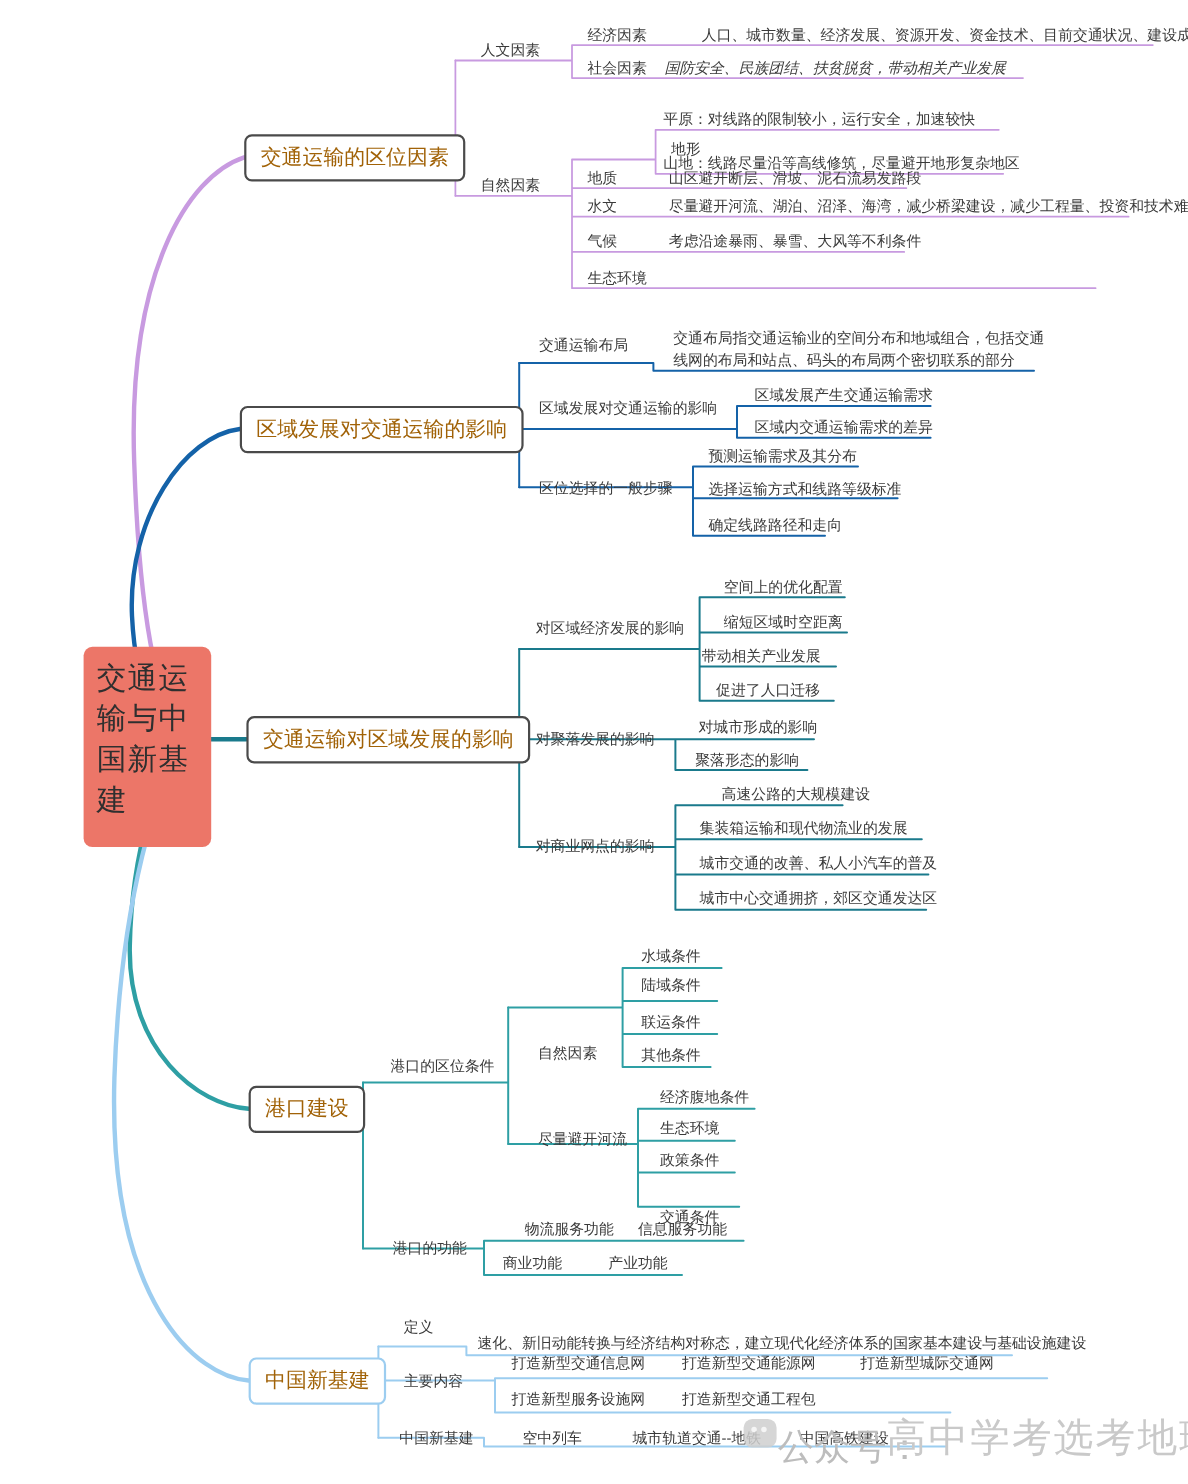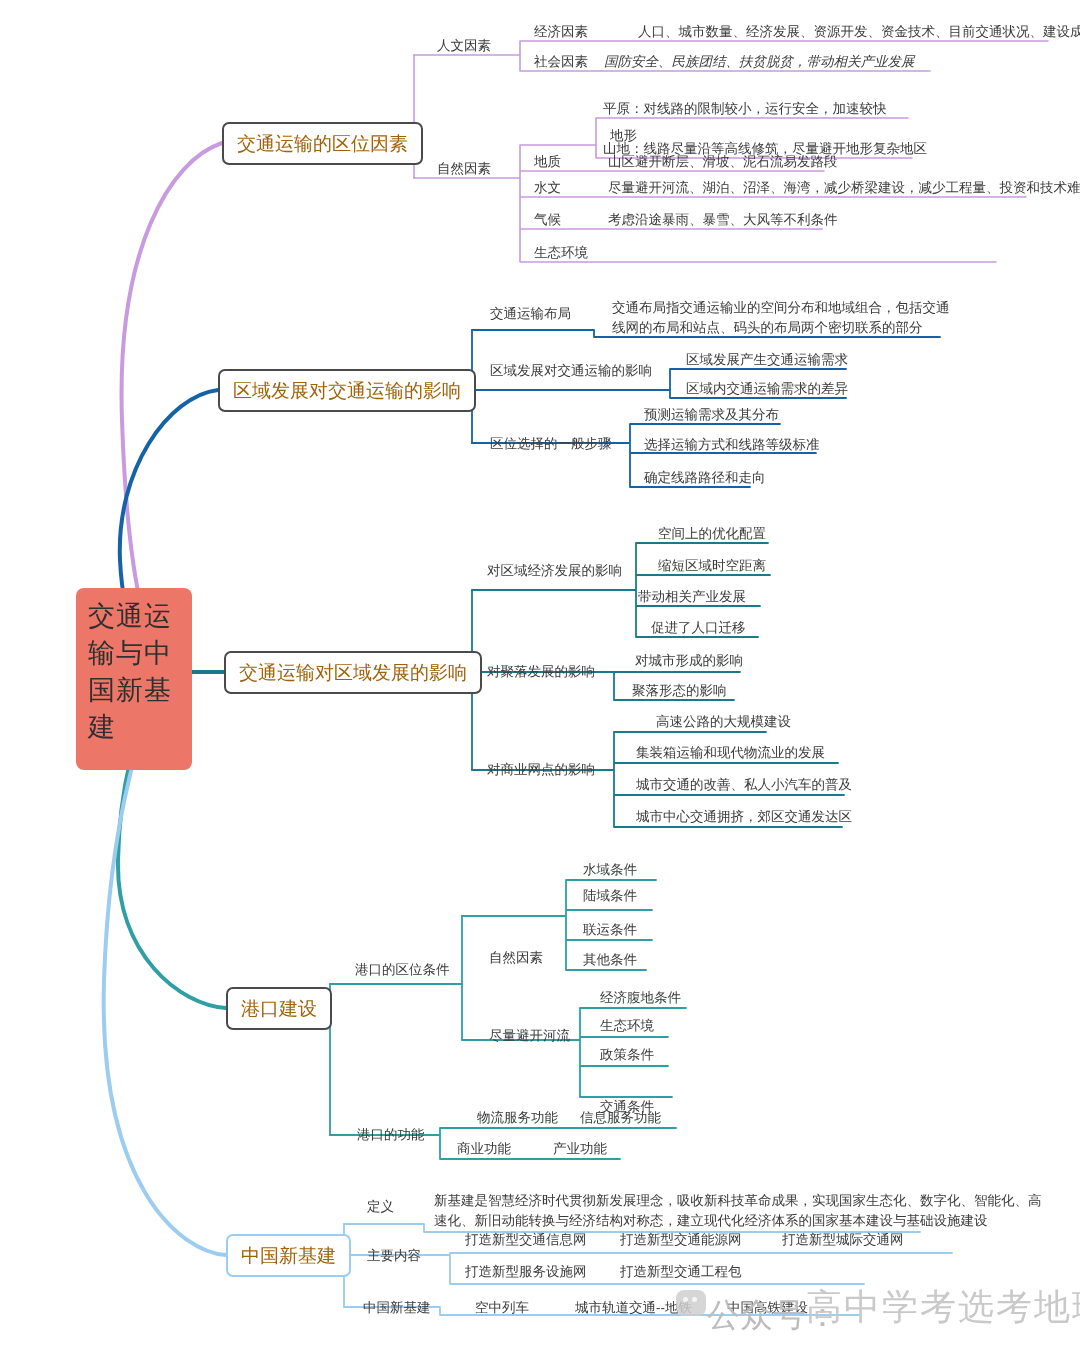--- a/index.html
+++ b/index.html
@@ -171,21 +171,20 @@
   <div class="node lbl" style="left:600px;top:1047px;">政策条件</div>
   <div class="node lbl" style="left:600px;top:1079px;margin-top:20px;">交通条件</div>
 
   <div class="node lbl" style="left:357px;top:1127px;">港口的功能</div>
   <div class="node lbl" style="left:477px;top:1110px;">物流服务功能</div>
   <div class="node lbl" style="left:580px;top:1110px;">信息服务功能</div>
   <div class="node lbl" style="left:457px;top:1141px;">商业功能</div>
   <div class="node lbl" style="left:553px;top:1141px;">产业功能</div>
 
   <div class="node lbl" style="left:367px;top:1199px;">定义</div>
-  <div class="node lbl" style="left:434px;top:1193px;">新基建是智慧经济时代贯彻新发展理念，吸收新科技革命成果，实现国家生态化、数字化、智能化、高</div>
   <div class="node lbl" style="left:434px;top:1213px;">速化、新旧动能转换与经济结构对称态，建立现代化经济体系的国家基本建设与基础设施建设</div>
 
   <div class="node lbl" style="left:367px;top:1248px;">主要内容</div>
   <div class="node lbl" style="left:465px;top:1232px;">打造新型交通信息网</div>
   <div class="node lbl" style="left:620px;top:1232px;">打造新型交通能源网</div>
   <div class="node lbl" style="left:782px;top:1232px;">打造新型城际交通网</div>
   <div class="node lbl" style="left:465px;top:1264px;">打造新型服务设施网</div>
   <div class="node lbl" style="left:620px;top:1264px;">打造新型交通工程包</div>
 
   <div class="node lbl" style="left:363px;top:1300px;">中国新基建</div>

